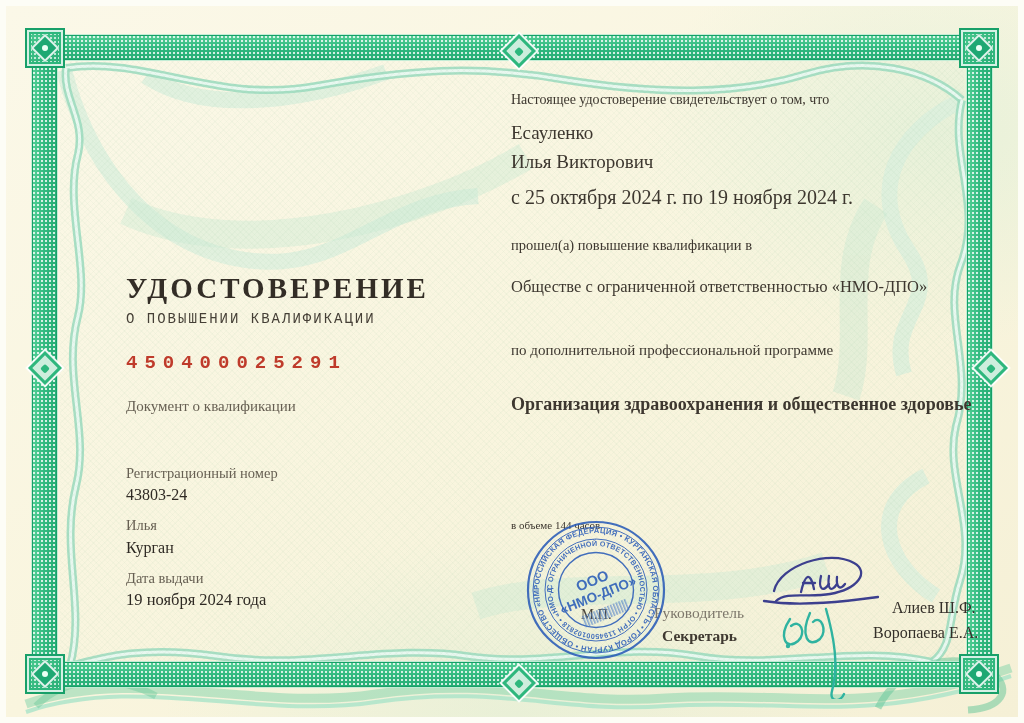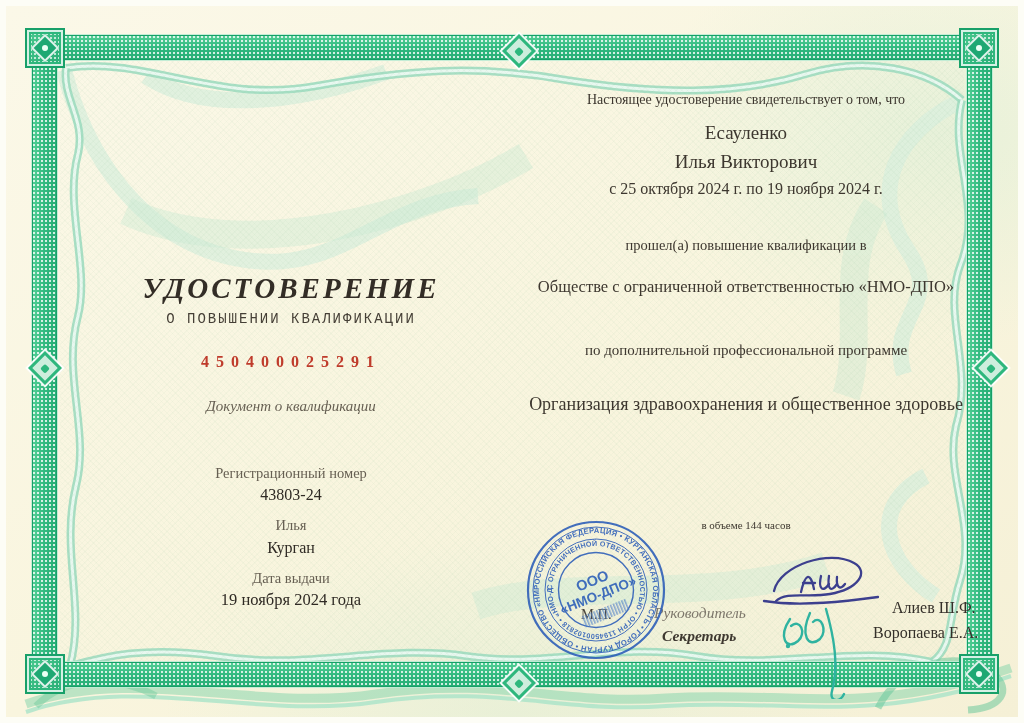--- a/index.html
+++ b/index.html
@@ -63,25 +63,25 @@
   .corner::after{content:"";position:absolute;left:50%;top:50%;width:6px;height:6px;margin:-3px;border-radius:50%;background:#eafff4;}
   .c-tl{left:19px;top:22px}.c-tr{right:19px;top:22px}.c-bl{left:19px;bottom:23px}.c-br{right:19px;bottom:23px}
   .diamond{position:absolute;width:18px;height:18px;z-index:3;transform:rotate(45deg);
     background:#cdeedd;border:3px solid var(--border-green);box-shadow:0 0 0 2px rgba(255,255,255,.9);}
   .diamond::after{content:"";position:absolute;left:50%;top:50%;width:7px;height:7px;margin:-3.5px;background:var(--border-green);border-radius:2px;}
   .d-top{left:501px;top:33px}.d-bottom{left:501px;top:665px}.d-left{left:27px;top:350px}.d-right{left:973px;top:350px}
   
   .col{position:absolute;top:0;height:100%;z-index:4;}
   .col-left{left:120px;width:330px;}
   .col-right{left:505px;width:470px;}
-  .line{position:absolute;width:100%;text-align:center;white-space:nowrap;line-height:1.15;}
-  .title{font-size:29px;font-weight:bold;letter-spacing:3px;color:#332d26;font-style:italic;}
+  .line{position:absolute;width:100%;white-space:nowrap;line-height:1.15;}
+  .title{font-size:29px;font-weight:bold;letter-spacing:3px;color:#332d26;}
   .subtitle{font-size:14px;letter-spacing:2px;color:#453f36;font-family:Liberation Mono, monospace;}
-  .blank-number{font-family:Liberation Serif, serif;font-size:16px;font-weight:bold;letter-spacing:7px;color:var(--blank-red);}
-  .italic{font-style:italic;}
+  .blank-number{font-family:Liberation Mono, monospace;font-size:19px;font-weight:bold;letter-spacing:7px;color:var(--blank-red);}
+  .italic{}
   .lbl{font-size:14.5px;color:var(--ink-label);}
   .val{font-weight:normal;color:var(--ink-dark);}
   .sig-text{position:absolute;z-index:6;white-space:nowrap;margin-top:20px;}
   .stamp-svg{position:absolute;left:498px;top:492px;z-index:5;}
   .sign-svg{position:absolute;left:740px;top:533px;z-index:7;}
 </style>
 </head>
 <body>
 
 <div class="page">
@@ -149,25 +149,25 @@
     <div class="line lbl" style="top:511px">Илья</div>
     <div class="line val" style="top:533px;font-size:16px">Курган</div>
     <div class="line lbl" style="top:564px">Дата выдачи</div>
     <div class="line val" style="top:585px;font-size:16.5px">19 ноября 2024 года</div>
   </div>
 
   <div class="col col-right">
     <div class="line" style="top:86px;font-size:14px">Настоящее удостоверение свидетельствует о том, что</div>
     <div class="line" style="top:116px;font-size:19px">Есауленко</div>
     <div class="line" style="top:145px;font-size:19px">Илья Викторович</div>
-    <div class="line" style="top:174px;font-size:16px">с 25 октября 2024 г. по 19 ноября 2024 г.</div>
+    <div class="line" style="top:180px;font-size:20px">с 25 октября 2024 г. по 19 ноября 2024 г.</div>
     <div class="line" style="top:231px;font-size:14.5px">прошел(а) повышение квалификации в</div>
     <div class="line" style="top:272px;font-size:16.5px">Обществе с ограниченной ответственностью «НМО-ДПО»</div>
     <div class="line" style="top:336px;font-size:15px">по дополнительной профессиональной программе</div>
-    <div class="line" style="top:388px;font-size:18px;font-weight:normal">Организация здравоохранения и общественное здоровье</div>
+    <div class="line" style="top:388px;font-size:18px;font-weight:bold">Организация здравоохранения и общественное здоровье</div>
     <div class="line" style="top:513px;font-size:11px">в объеме 144 часов</div>
   </div>
 
   <div class="sig-text" style="left:575px;top:580px;font-size:14.5px;color:#4a443c;z-index:4">М.П.</div>
   <div class="sig-text italic" style="left:648px;top:578px;font-size:15.5px;color:#7d776b;z-index:4">Руководитель</div>
   <div class="sig-text italic" style="left:656px;top:601px;font-size:15.5px;font-weight:bold;color:#3f3931">Секретарь</div>
   <div class="sig-text" style="left:886px;top:573px;font-size:16px;color:#35302a">Алиев Ш.Ф.</div>
   <div class="sig-text" style="left:867px;top:598px;font-size:16px;color:#35302a">Воропаева Е.А.</div>
 
   <svg class="stamp-svg" width="184" height="184" viewBox="0 0 184 184">

